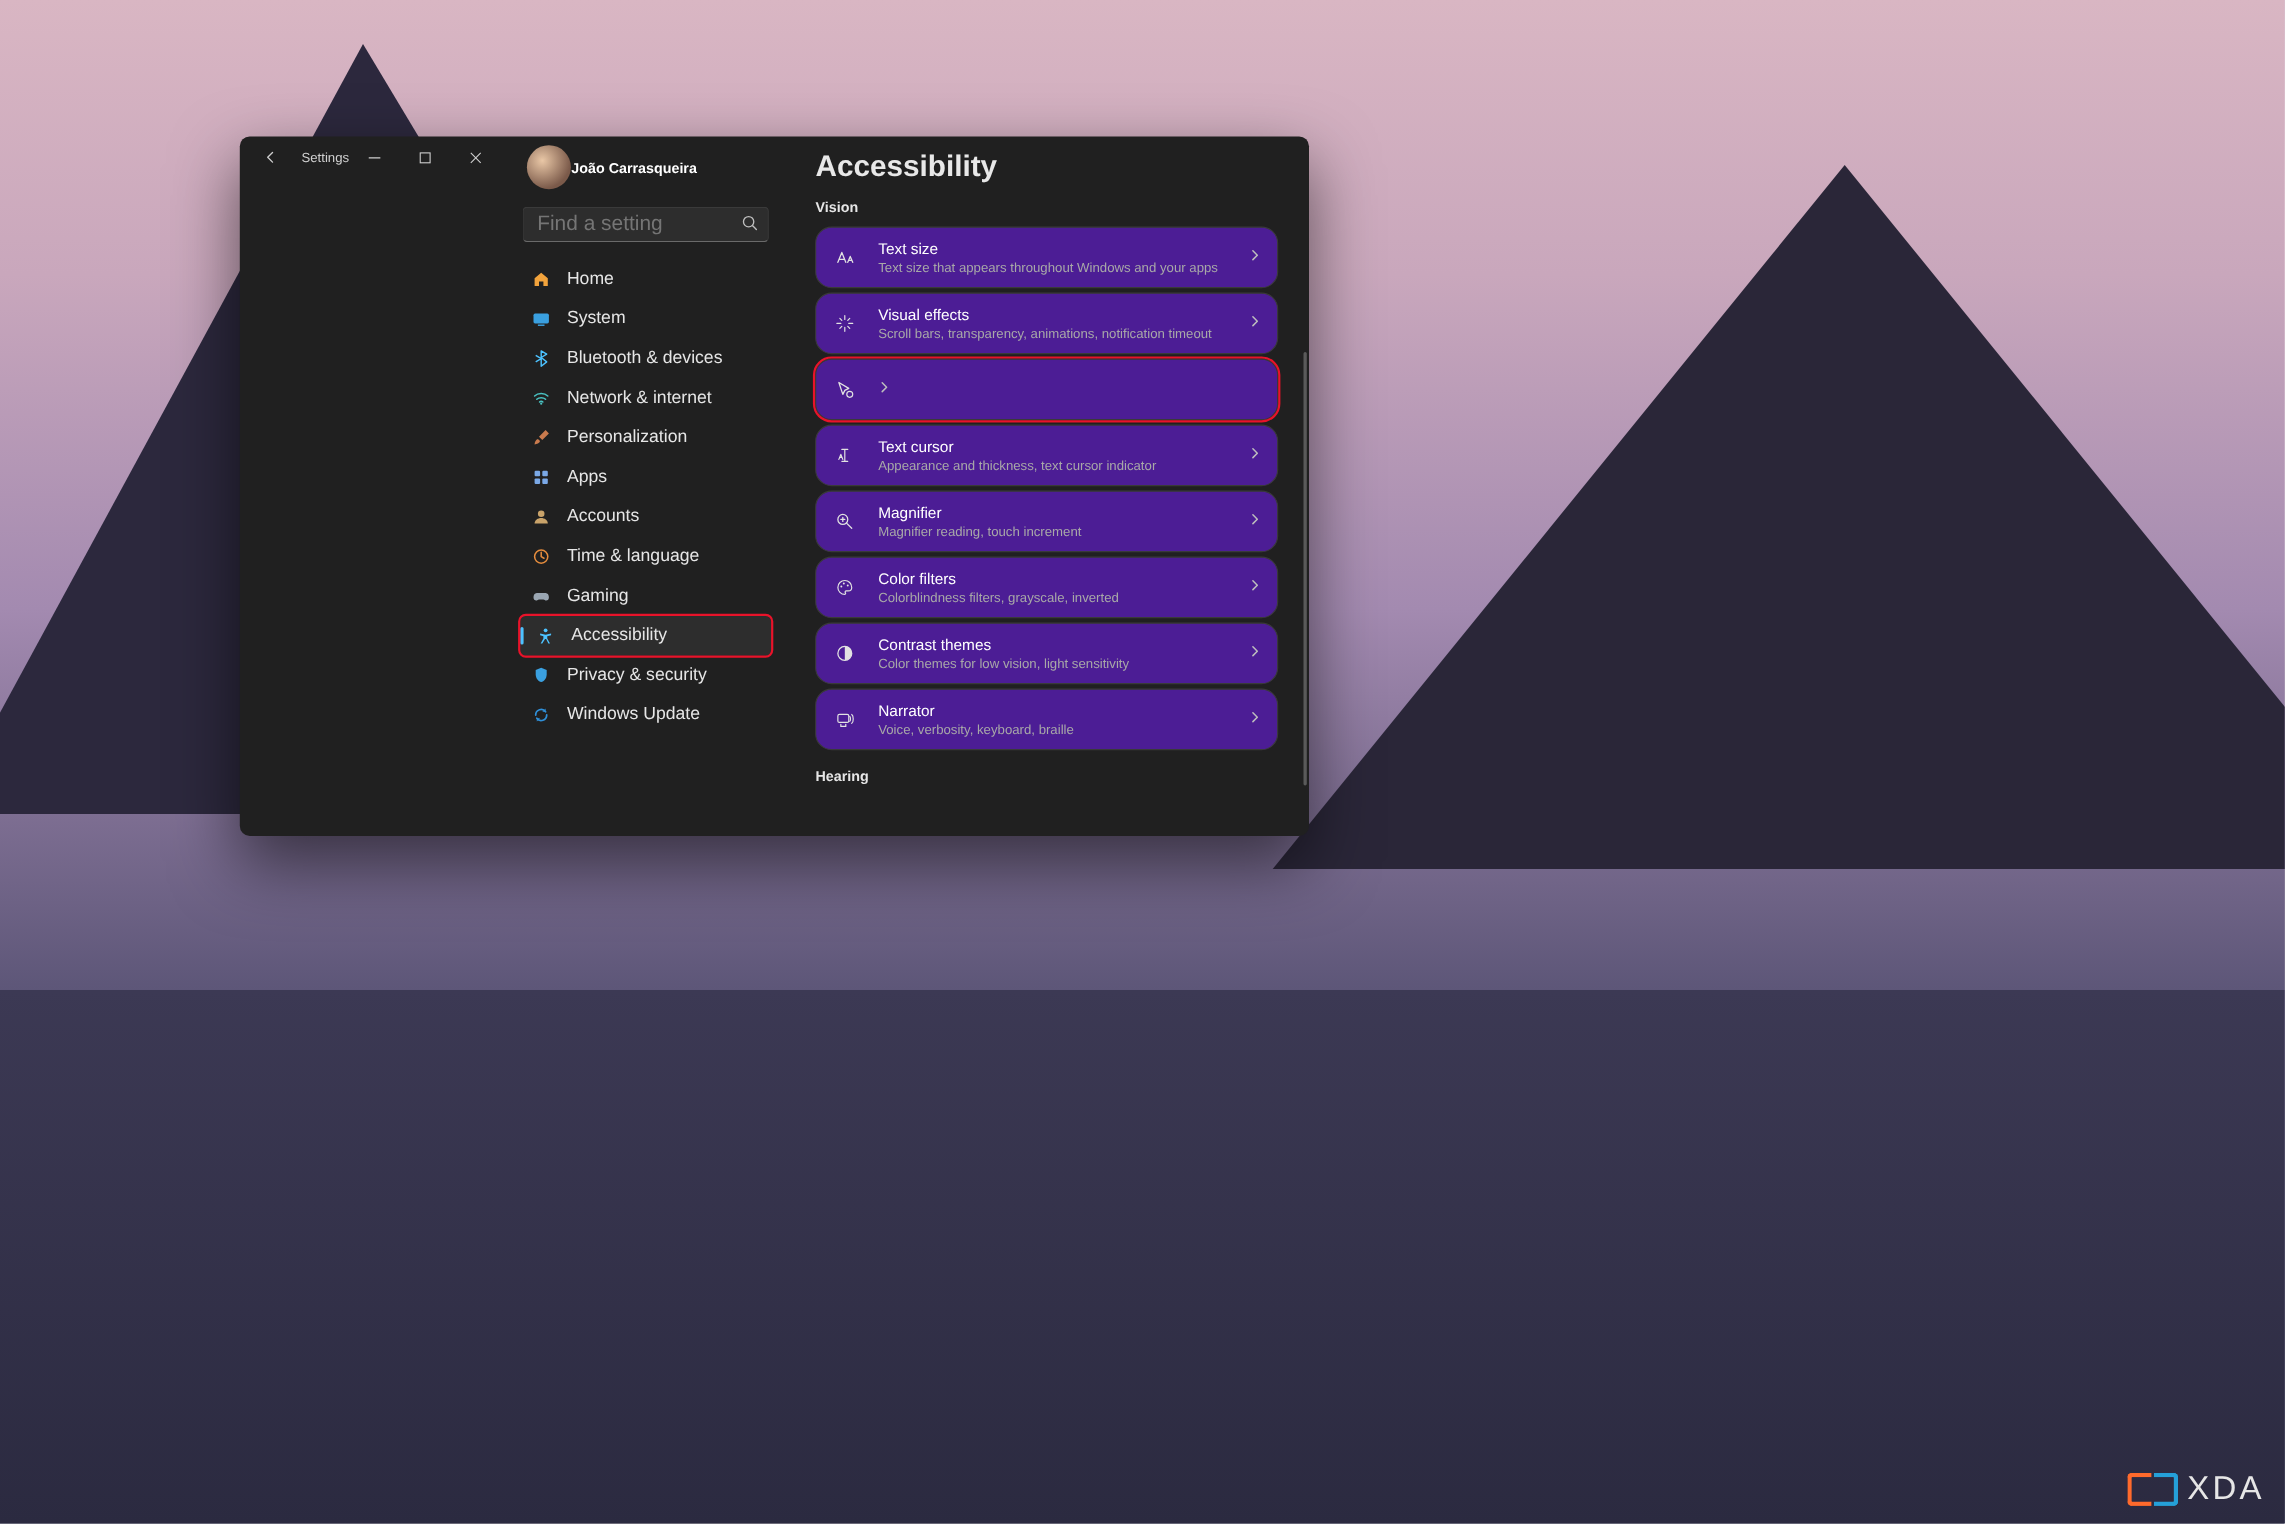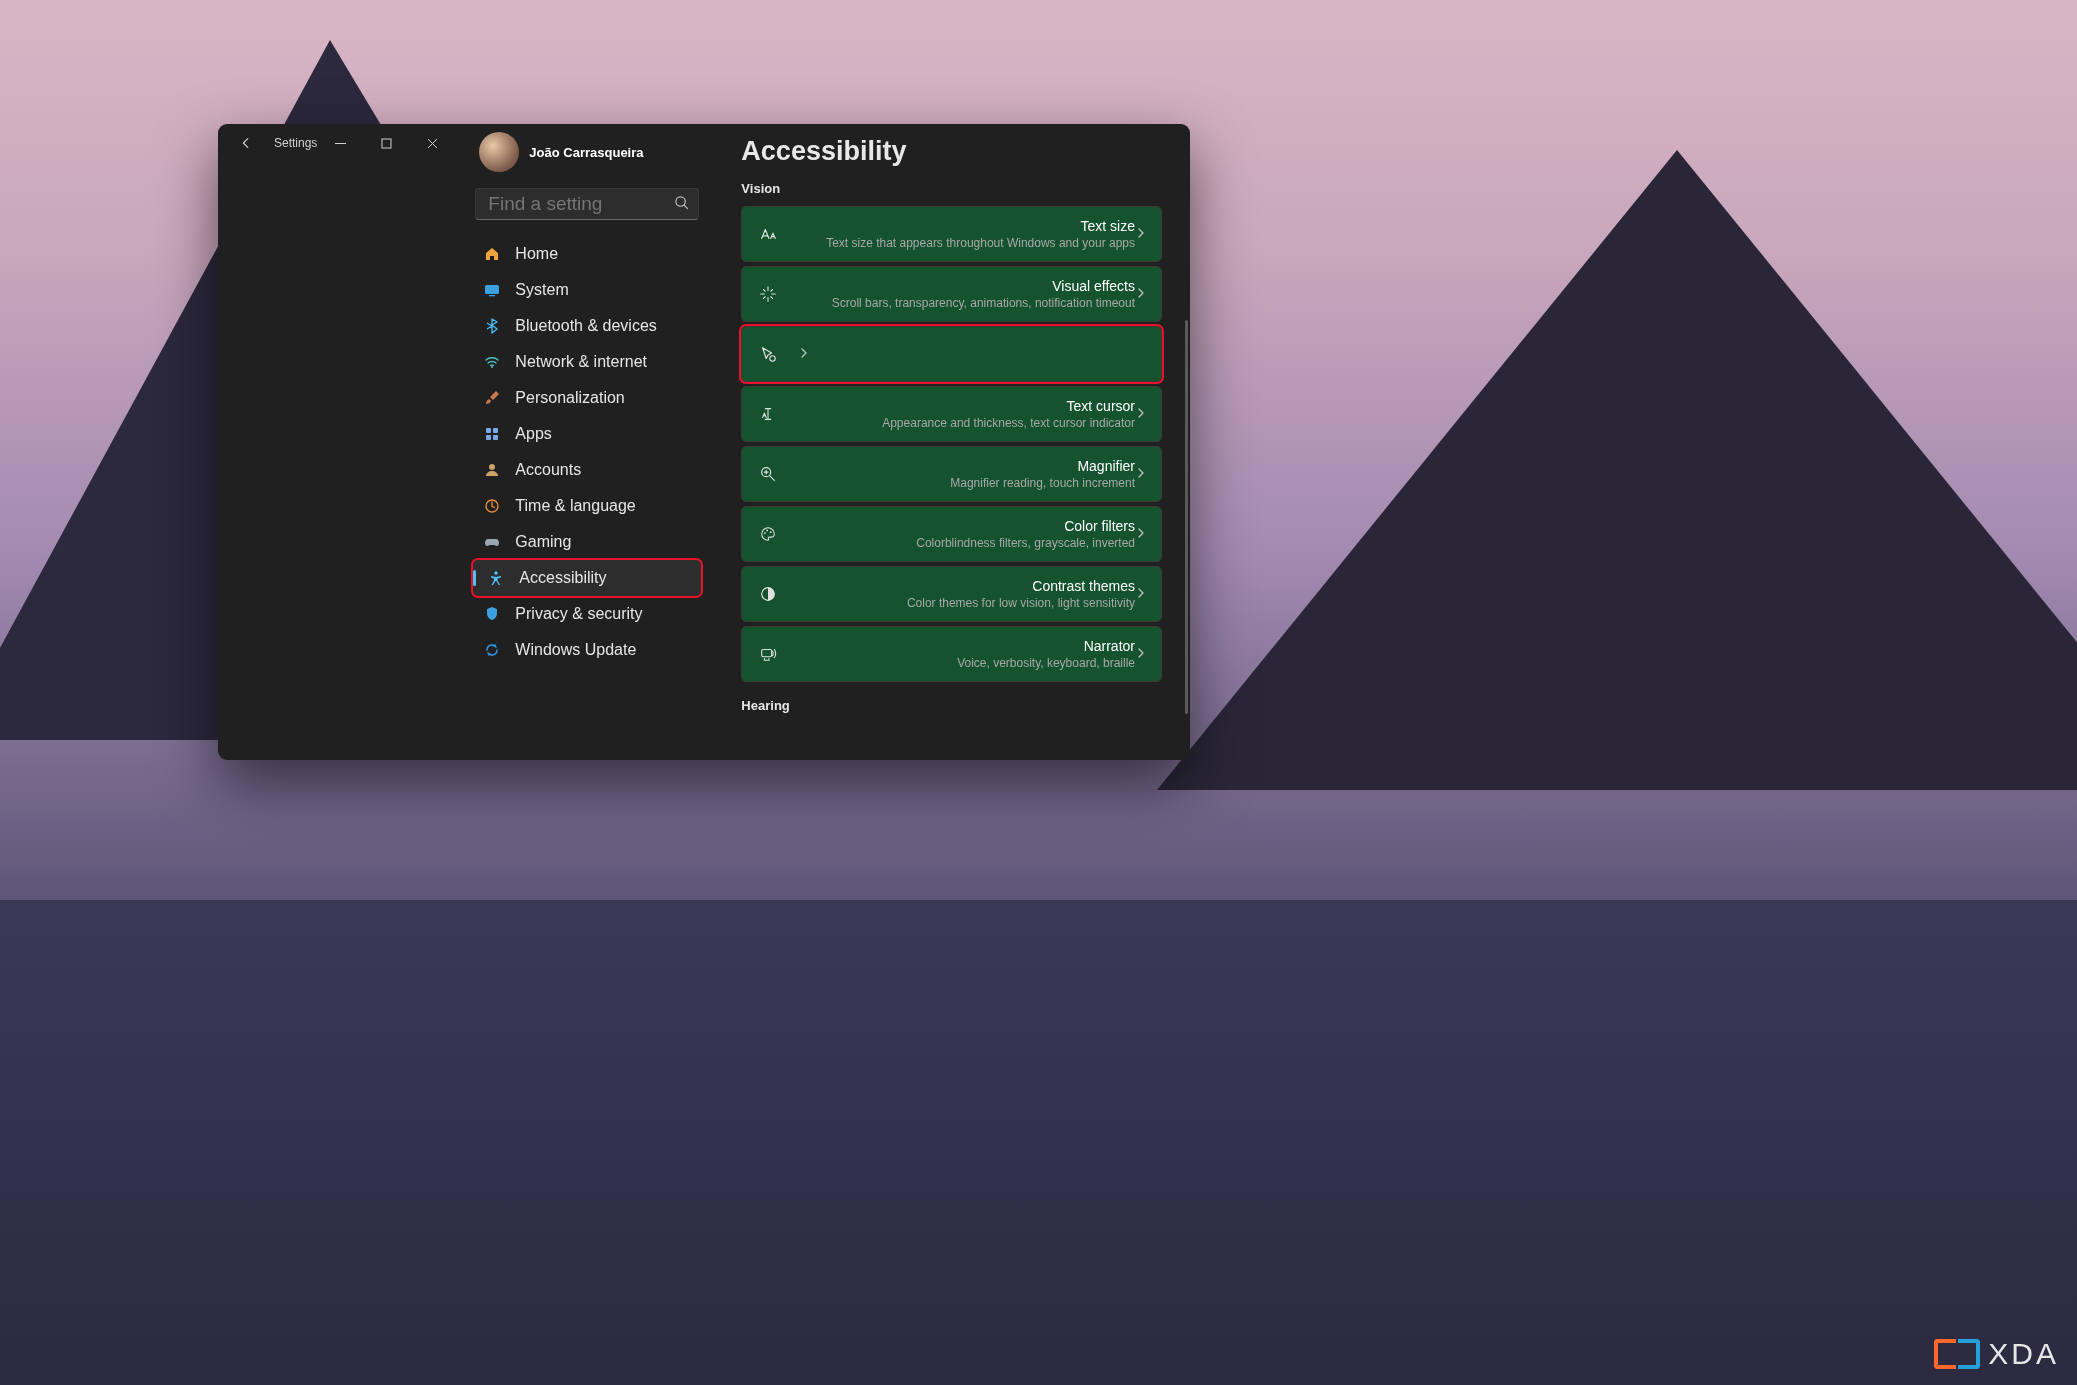--- a/index.html
+++ b/index.html
@@ -34,45 +34,44 @@
 }
 .titlebar { height:38px; display:flex; align-items:center; padding:0 6px 0 14px;}
 .titlebar .back { width:28px; height:28px; display:flex; align-items:center; justify-content:center; color:#cfcfcf; border-radius:4px;}
 .titlebar .app-title { font-size:12px; margin-left:14px; color:#d0d0d0;}
 .win-controls { margin-left:auto; display:flex;}
 .win-btn { width:46px; height:32px; display:flex; align-items:center; justify-content:center; color:#cfcfcf;}
 .win-btn svg {width:11px;height:11px;}
 
 .body { flex:1; display:flex; overflow:hidden;}
 .sidebar { width:252px; padding:4px 12px 12px 12px; display:flex; flex-direction:column;}
-.user-row { display:flex; align-items:center; gap:10px; padding:4px 6px 10px 6px;}
+.user-row { display:flex; align-items:center; padding:4px 6px 10px 6px;}
 .avatar { width:40px; height:40px; border-radius:50%; background:radial-gradient(circle at 35% 35%,#e9c7a6,#7b5a4a 70%);}
 .user-name { font-size:13px; font-weight:600; color:#fff;}
 .search { position:relative; margin:6px 2px 10px 2px;}
 .search input {
   width:100%; height:32px; background:#2d2d2d; border:1px solid #3a3a3a;
   border-radius:4px; padding:0 32px 0 12px; color:#ddd; font-size:19px;
   outline:none; border-bottom:1px solid #6a6a6a;
 }
 .search .sicon { position:absolute; right:10px; top:7px; color:#bfbfbf;}
 .nav { list-style:none; margin-top:6px;}
 .nav li { display:flex; align-items:center; gap:14px; height:36px; border-radius:5px; padding:0 10px; font-size:16px; color:#e6e6e6;}
 .nav li .nicon { width:18px; height:18px; display:flex; align-items:center; justify-content:center;}
 .nav li.active { background:#2d2d2d;}
 .nav li.active::before { content:""; width:3px; height:16px; background:#4cc2ff; border-radius:3px; margin-right:-3px; margin-left:-10px;}
 .highlight-red { outline:2px solid #e8132a; outline-offset:0;}
 
 .main { flex:1; padding:8px 28px 14px 28px; overflow-y:auto;}
 .page-title { font-size:27px; font-weight:600; margin:4px 0 14px 0;}
 .section-title { font-size:13px; font-weight:600; margin:12px 0 10px 0; color:#e6e6e6;}
 .card {
-  background:#14532d; border:1px solid #3a3a3a; border-radius:5px;
+  background:#4c1d95; border:1px solid #3a3a3a; border-radius:15px;
   display:flex; align-items:center; padding:10px 14px; margin-bottom:4px;
   min-height:56px;
-  text-align:right;
 }
 .card .cicon { width:24px; display:flex; align-items:center; justify-content:center; margin-right:18px; color:#e2e2e2;}
 .card .ctexts { flex:1;}
 .card .ctitle { font-size:14px; color:#fff;}
 .card .cdesc { font-size:12px; color:#a8a8a8; margin-top:2px;}
 .card .chev { color:#bdbdbd;}
 .card.highlight-red { outline:2px solid #e8132a;}
 
 .scrollbar { position:absolute; right:2px; top:196px; width:3px; height:394px; background:#5a5a5a; border-radius:2px;}
 

